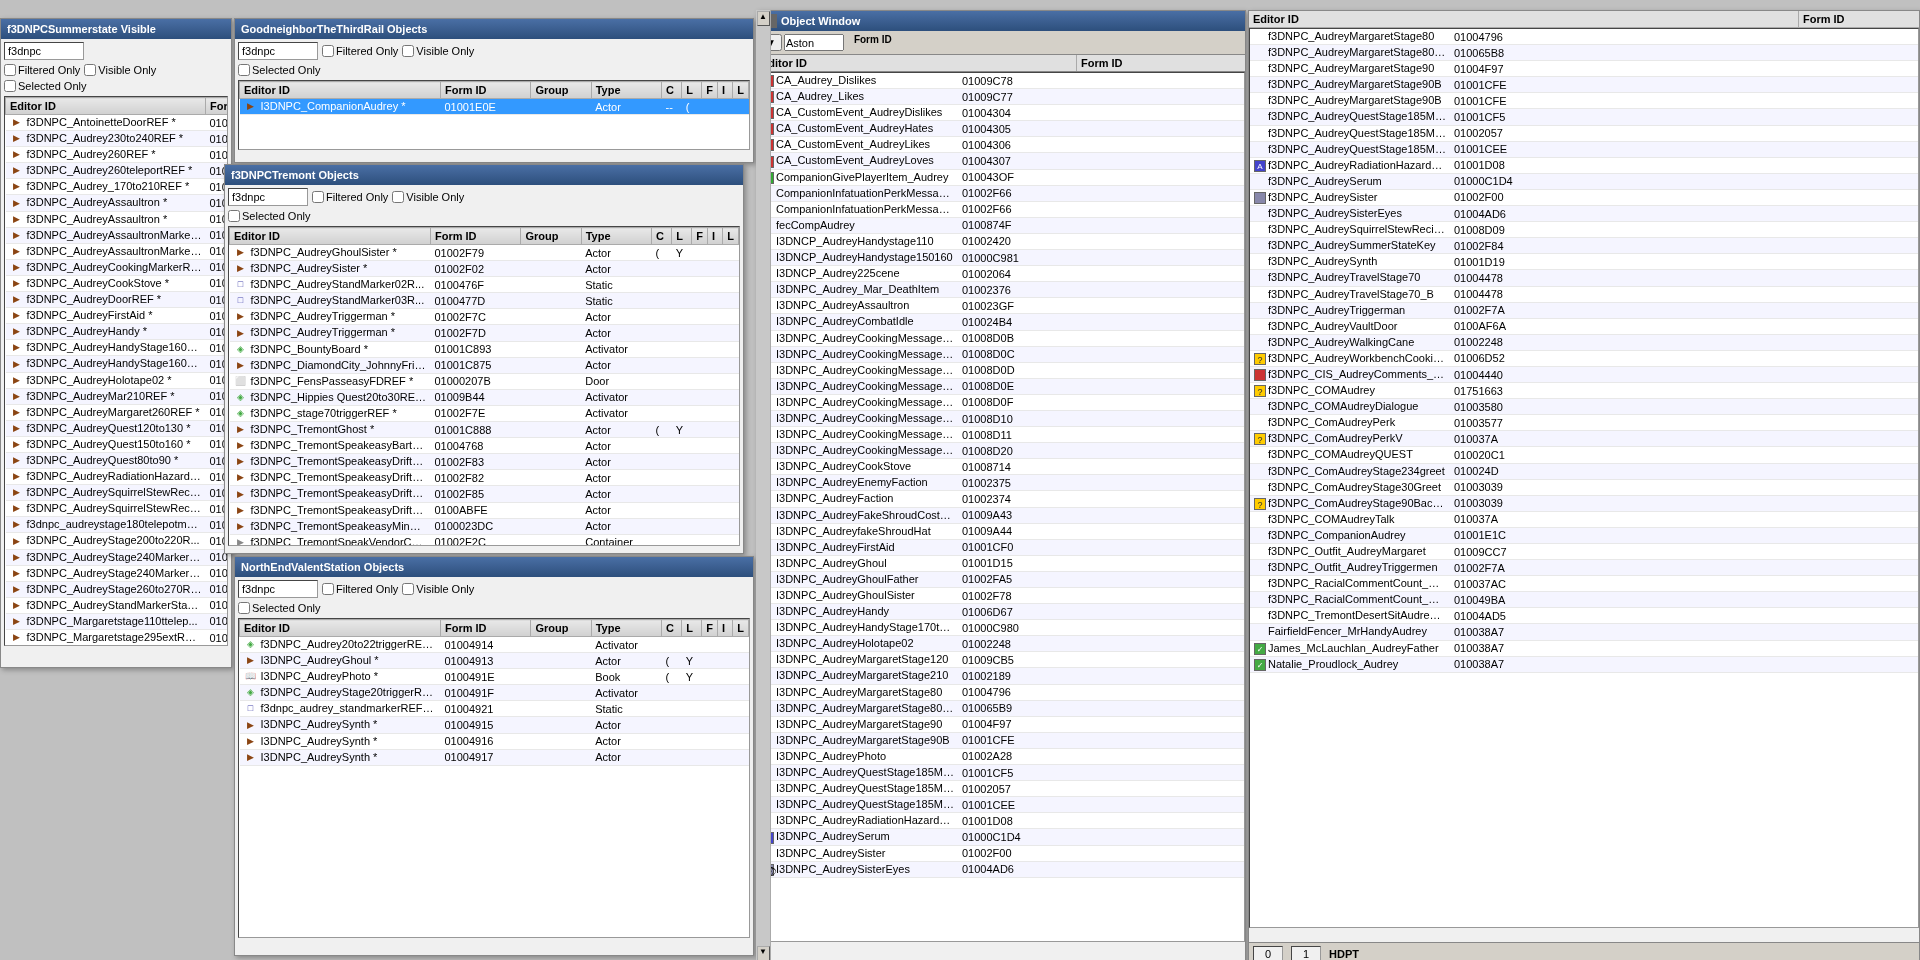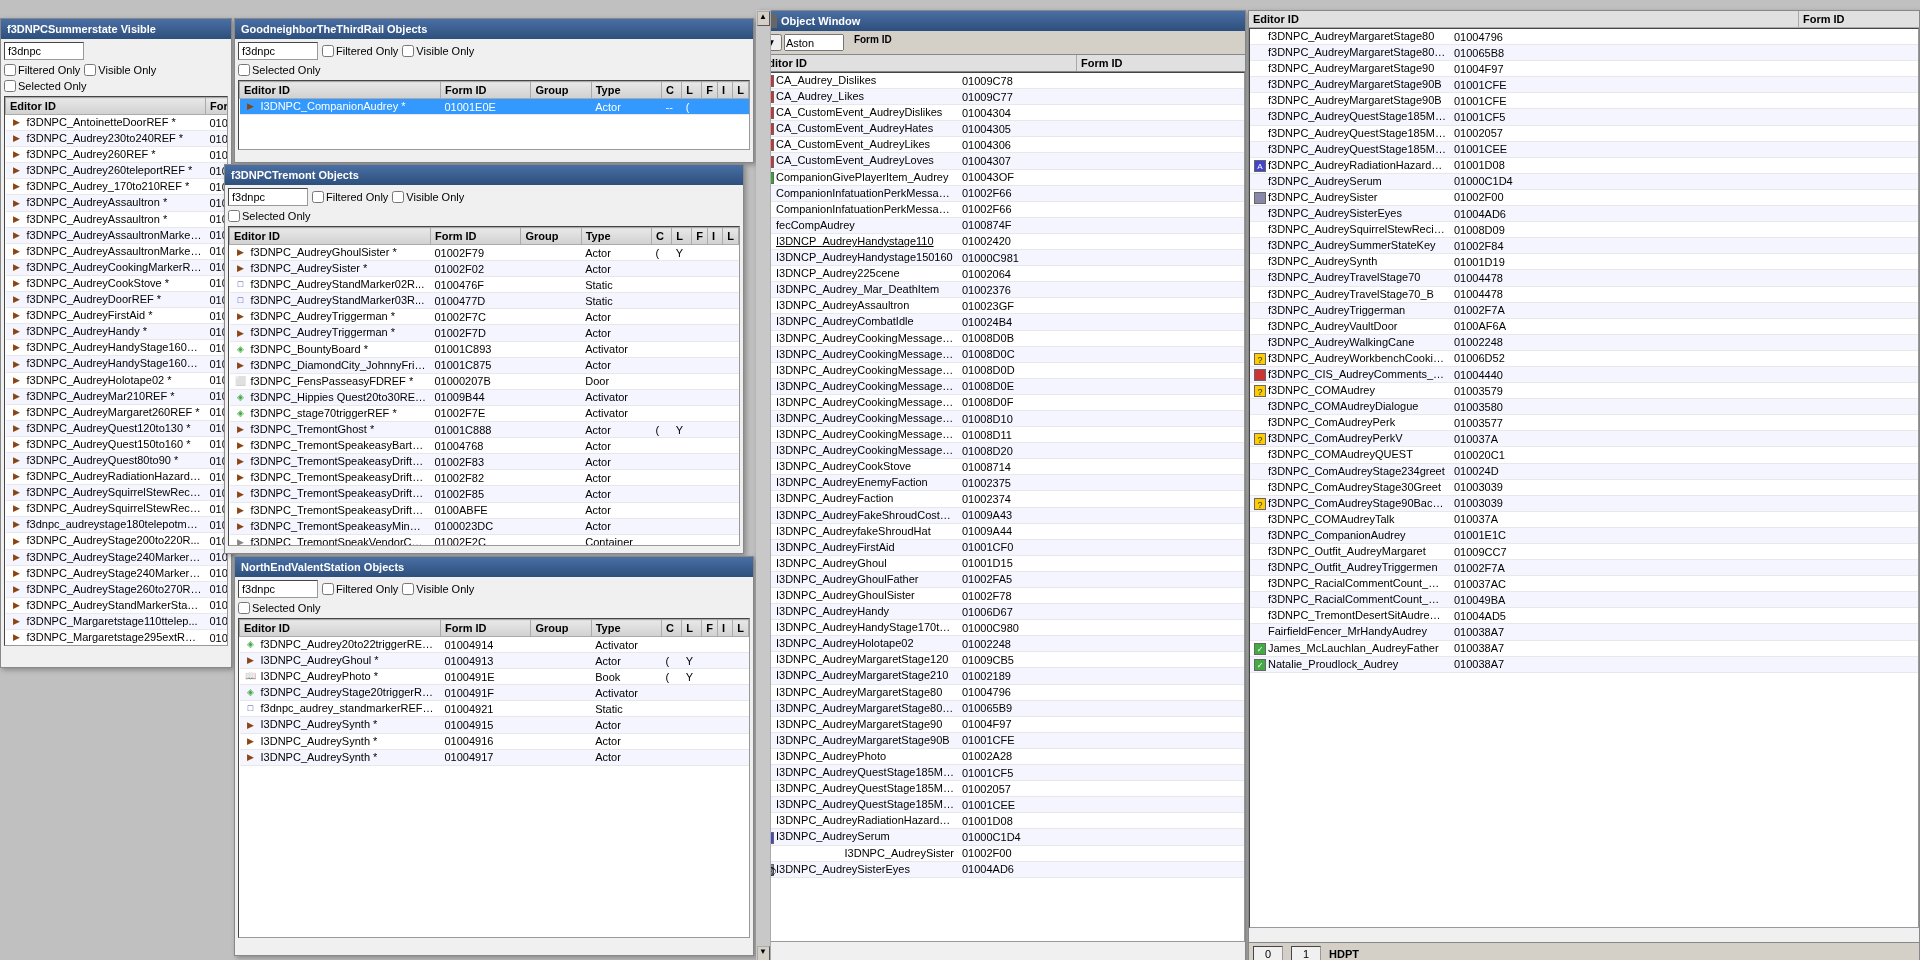--- a/index.html
+++ b/index.html
@@ -735,21 +735,21 @@
   </tr>
           <tr>
     <td style="width:320px;"><span style="display:inline-block;width:12px;height:12px;margin-right:2px;vertical-align:middle;"></span>CompanionInfatuationPerkMessage_Audre...</td>
     <td>01002F66</td>
   </tr>
           <tr>
     <td style="width:320px;"><span style="display:inline-block;width:12px;height:12px;margin-right:2px;vertical-align:middle;"></span>fecCompAudrey</td>
     <td>0100874F</td>
   </tr>
           <tr>
-    <td style="width:320px;text-decoration:underline;"><span style="display:inline-block;width:12px;height:12px;margin-right:2px;vertical-align:middle;"></span>I3DNCP_AudreyHandystage110</td>
+    <td style="width:320px;"><span style="display:inline-block;width:12px;height:12px;margin-right:2px;vertical-align:middle;"></span>I3DNCP_AudreyHandystage110</td>
     <td>01002420</td>
   </tr>
           <tr>
     <td style="width:320px;"><span style="display:inline-block;width:12px;height:12px;margin-right:2px;vertical-align:middle;"></span>I3DNCP_AudreyHandystage150160</td>
     <td>01000C981</td>
   </tr>
           <tr>
     <td style="width:320px;"><span style="display:inline-block;width:12px;height:12px;margin-right:2px;vertical-align:middle;"></span>I3DNCP_Audrey225cene</td>
     <td>01002064</td>
   </tr>
@@ -887,21 +887,21 @@
   </tr>
           <tr>
     <td style="width:320px;"><span style="display:inline-block;width:12px;height:12px;margin-right:2px;vertical-align:middle;"></span>I3DNPC_AudreyRadiationHazardDeadly10...</td>
     <td>01001D08</td>
   </tr>
           <tr>
     <td style="width:320px;"><span style="display:inline-block;width:12px;height:12px;background:#4444cc;color:white;font-size:8px;text-align:center;line-height:12px;border:1px solid #666;margin-right:2px;vertical-align:middle;">A</span>I3DNPC_AudreySerum</td>
     <td>01000C1D4</td>
   </tr>
           <tr>
-    <td style="width:320px;text-align:right;"><span style="display:inline-block;width:12px;height:12px;margin-right:2px;vertical-align:middle;"></span>I3DNPC_AudreySister</td>
+    <td style="width:320px;"><span style="display:inline-block;width:12px;height:12px;margin-right:2px;vertical-align:middle;"></span>I3DNPC_AudreySister</td>
     <td>01002F00</td>
   </tr>
           <tr>
     <td style="width:320px;"><span style="display:inline-block;width:12px;height:12px;background:#8888aa;border:1px solid #666;margin-right:2px;vertical-align:middle;">👁</span>I3DNPC_AudreySisterEyes</td>
     <td>01004AD6</td>
   </tr>
         </tbody>
     </table>
   </div>
 </div>
@@ -997,21 +997,21 @@
           <tr>
     <td style="width:420px;"><span style="display:inline-block;width:12px;height:12px;background:#ffcc00;color:#333;font-size:9px;text-align:center;line-height:12px;border:1px solid #666;margin-right:2px;vertical-align:middle;">?</span>f3DNPC_AudreyWorkbenchCookingStove</td>
     <td>01006D52</td>
   </tr>
           <tr>
     <td style="width:420px;"><span style="display:inline-block;width:12px;height:12px;background:#cc3333;border:1px solid #666;margin-right:2px;vertical-align:middle;"></span>f3DNPC_CIS_AudreyComments_Audrey</td>
     <td>01004440</td>
   </tr>
           <tr>
     <td style="width:420px;"><span style="display:inline-block;width:12px;height:12px;background:#ffcc00;color:#333;font-size:9px;text-align:center;line-height:12px;border:1px solid #666;margin-right:2px;vertical-align:middle;">?</span>f3DNPC_COMAudrey</td>
-    <td>01003579</td>
+    <td>01751663</td>
   </tr>
           <tr>
     <td style="width:420px;margin-left:28px;"><span style="display:inline-block;width:12px;height:12px;margin-right:2px;vertical-align:middle;"></span>f3DNPC_COMAudreyDialogue</td>
     <td>01003580</td>
   </tr>
           <tr>
     <td style="width:420px;"><span style="display:inline-block;width:12px;height:12px;margin-right:2px;vertical-align:middle;"></span>f3DNPC_ComAudreyPerk</td>
     <td>01003577</td>
   </tr>
           <tr>

